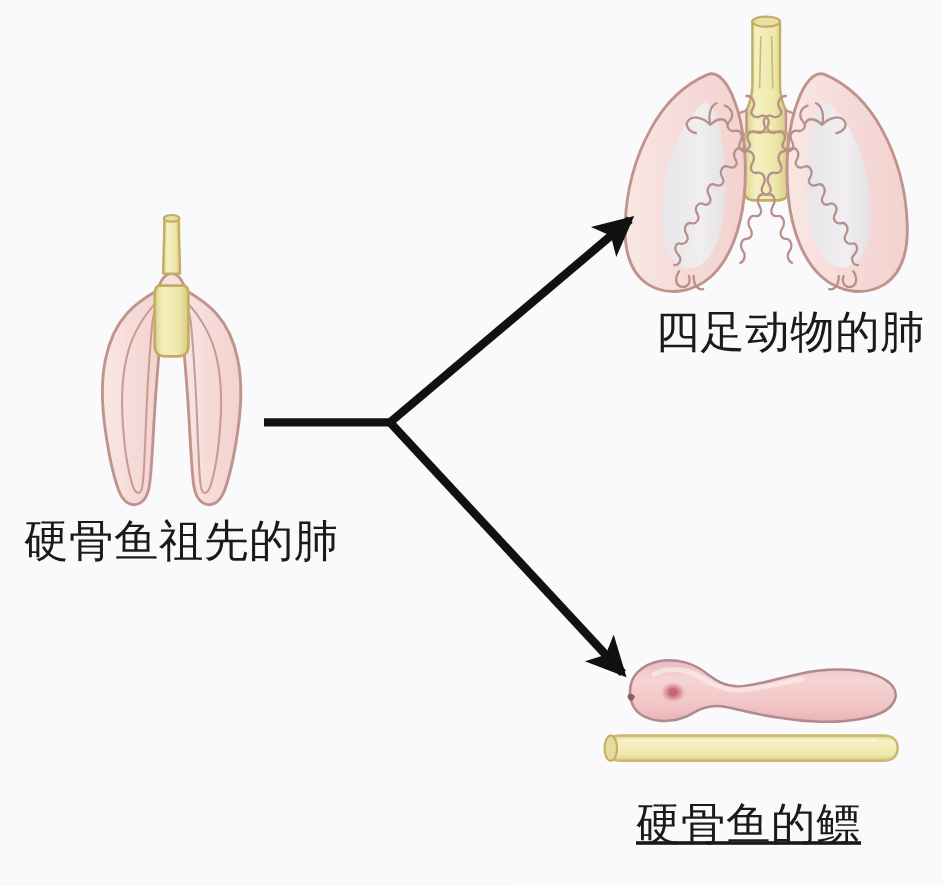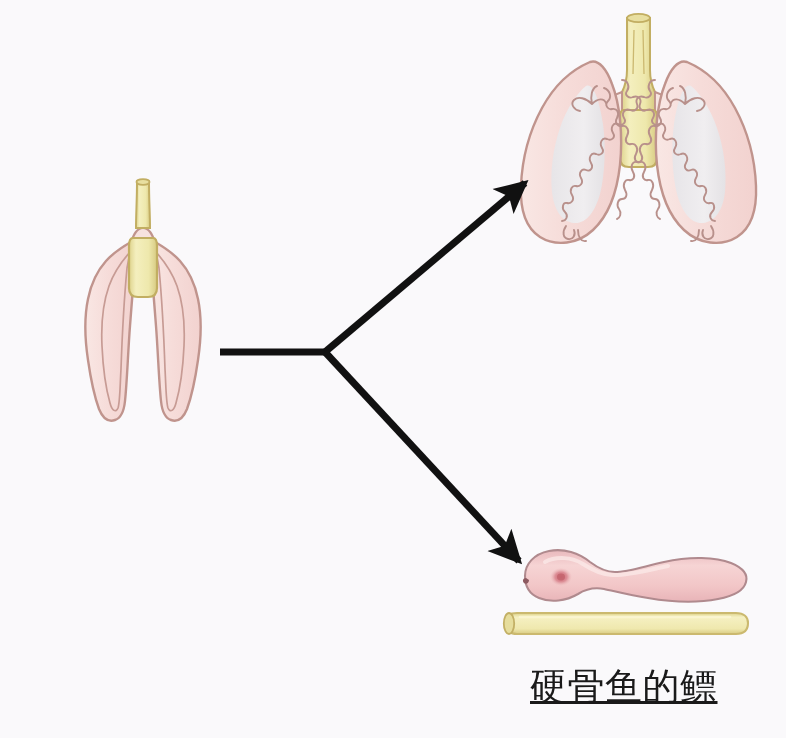--- a/index.html
+++ b/index.html
@@ -295,17 +295,19 @@
       <path d="M 520 617 L 730 617" fill="none" stroke="#fbf6d5" stroke-width="2.6" stroke-linecap="round" opacity="0.8"></path>
     </g>
 
     <g>
       <path d="M 220 352 L 327 352" stroke="#111111" stroke-width="7" stroke-linecap="butt" fill="none"></path>
       <path d="M 325 352 L 525 183" stroke="#111111" stroke-width="7" fill="none" stroke-linecap="butt" marker-end="url(#arrowHead)"></path>
       <path d="M 325 352 L 519 561" stroke="#111111" stroke-width="7" fill="none" stroke-linecap="butt" marker-end="url(#arrowHead)"></path>
     </g>
   </svg>
 
-
+  <div class="label" id="label-ancestral">硬骨鱼祖先的肺</div>
+
+  <div class="label" id="label-tetrapod">四足动物的肺</div>
 
   <div class="label" id="label-bladder">硬骨鱼的鳔</div>
 
 </div>
 
 </body></html>

